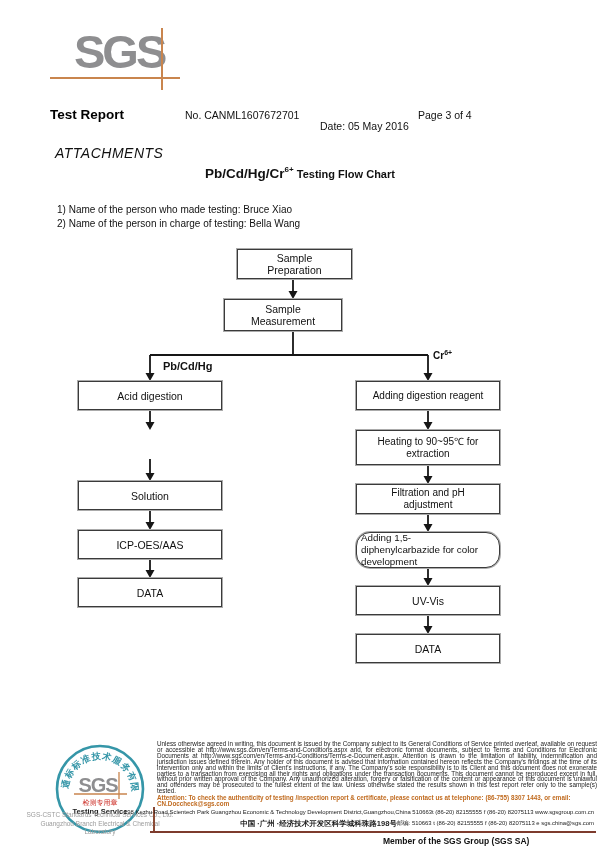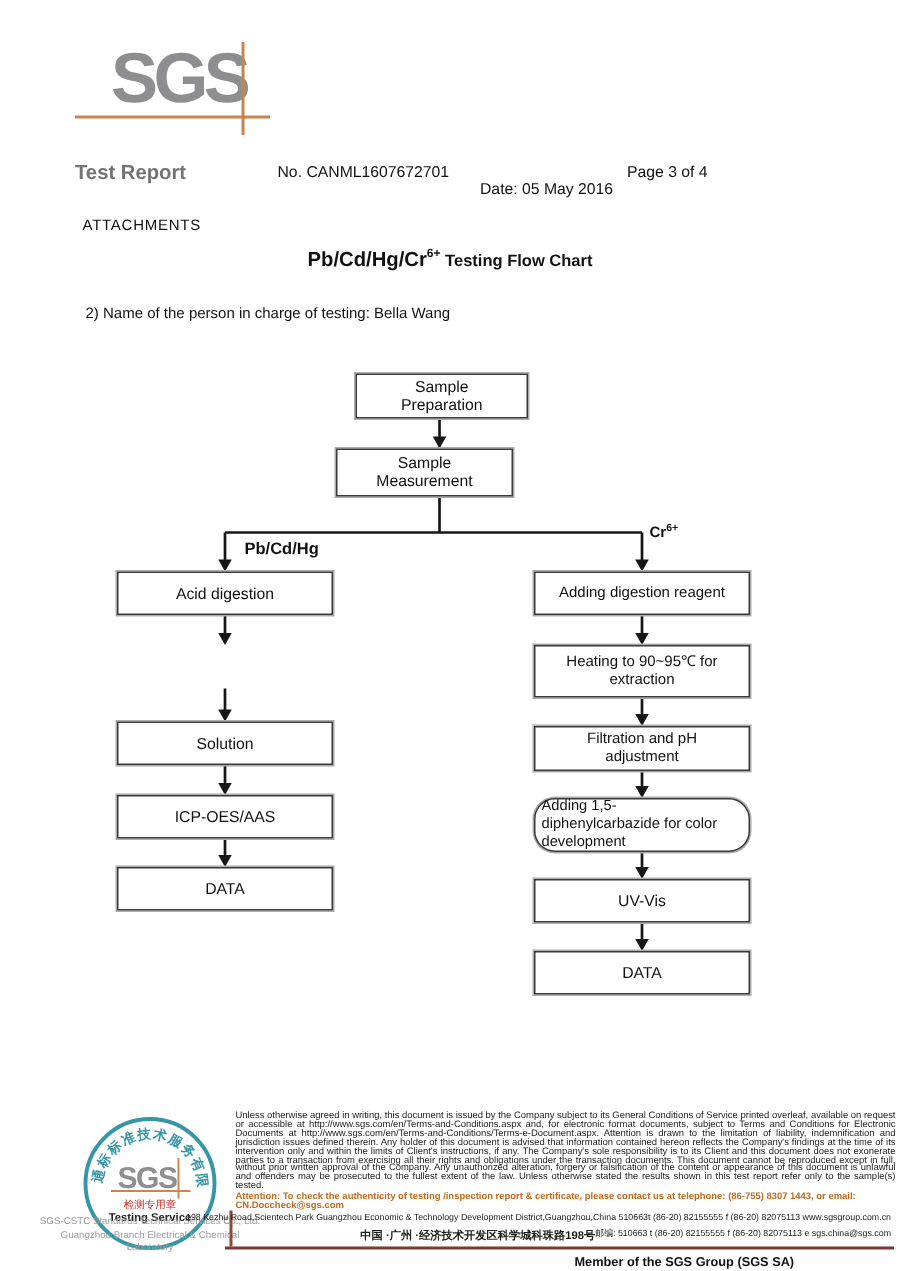--- a/index.html
+++ b/index.html
@@ -6,26 +6,26 @@
   body { background:#fff; font-family:"Liberation Sans", sans-serif; }
   .page { position:relative; width:600px; height:847px; background:#ffffff; overflow:hidden; }
 
   
   .logo-sgs { position:absolute; left:74px; top:28px; font-size:47px; font-weight:bold;
               color:#8e8e90; letter-spacing:-3px; line-height:48px; }
   .logo-hline { position:absolute; left:50px; top:77px; width:130px; height:2px; background:#c9854e; }
   .logo-vline { position:absolute; left:161px; top:28px; width:2px; height:62px; background:#c9854e; }
 
   
-  .report-title { position:absolute; left:50px; top:107px; font-size:13.5px; font-weight:bold; color:#737373; }
+  .report-title { position:absolute; left:50px; top:107px; font-size:13.5px; font-weight:bold; color:#000000; }
   .report-no   { position:absolute; left:185px; top:109px; font-size:10.5px; color:#111; }
   .report-date { position:absolute; left:320px; top:109px; font-size:10.5px; color:#111;margin-top:11px; }
   .report-page { position:absolute; left:418px; top:109px; font-size:10.5px; color:#111; }
 
-  .attachments { position:absolute; left:55px; top:145px; font-size:10px; color:#111; letter-spacing:0.5px; }
+  .attachments { position:absolute; left:55px; top:145px; font-size:14px; color:#111; letter-spacing:0.5px;font-style:italic; }
 
   .chart-title { position:absolute; left:0; top:164px; width:600px; text-align:center; color:#111; }
   .chart-title .t-main { font-size:13.5px; font-weight:bold; }
   .chart-title sup { font-size:8px; font-weight:bold; }
   .chart-title .t-rest { font-size:11px; font-weight:bold; }
 
   .notes { position:absolute; left:57px; top:203px; font-size:10px; color:#111; line-height:14px; }
 
   
   .fc-box { position:absolute; background:#fff; border:1px solid #3a3a3a;
@@ -67,20 +67,21 @@
   <div class="report-date">Date: 05 May 2016</div>
   <div class="report-page">Page 3 of 4</div>
 
   <div class="attachments">ATTACHMENTS</div>
 
   <div class="chart-title">
     <span class="t-main">Pb/Cd/Hg/Cr</span><sup>6+</sup><span class="t-rest"> Testing Flow Chart</span>
   </div>
 
   <div class="notes">
+    <div>1) Name of the person who made testing:  Bruce Xiao</div>
     <div>2) Name of the person in charge of testing:  Bella Wang</div>
   </div>
 
   <svg class="fc-svg" viewBox="0 0 600 847" xmlns="http://www.w3.org/2000/svg">
     <g stroke="#161616" stroke-width="1.8" fill="none">
       <line x1="293" y1="279" x2="293" y2="292"></line>
       <line x1="293" y1="331" x2="293" y2="355"></line>
       <line x1="150" y1="355" x2="428" y2="355"></line>
       <line x1="150" y1="355" x2="150" y2="374"></line>
       <line x1="428" y1="355" x2="428" y2="374"></line>

